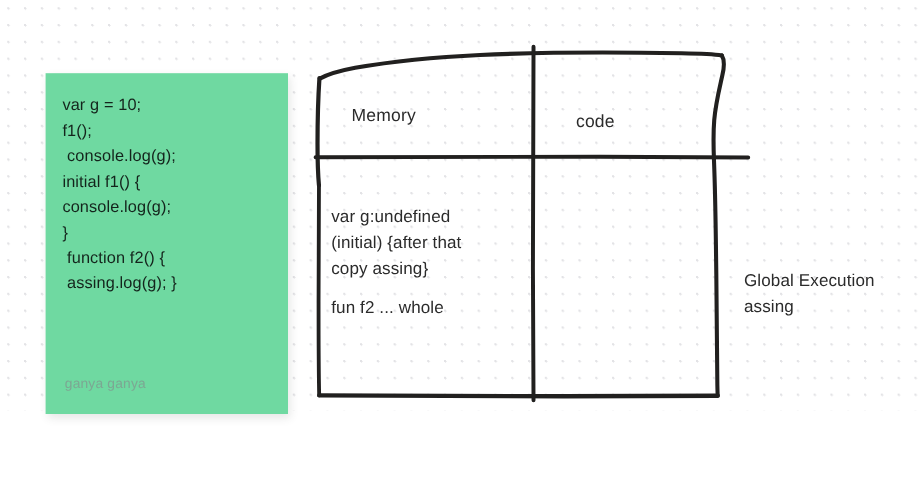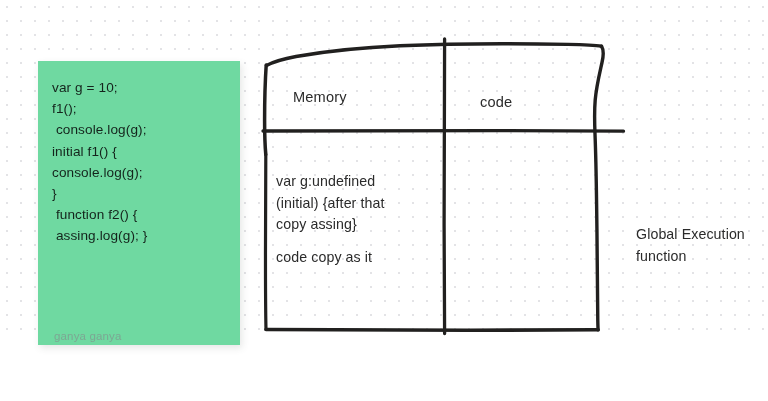--- a/index.html
+++ b/index.html
@@ -52,21 +52,21 @@
     font-size: 13.6px;
     line-height: 21.2px;
     color: #14241c;
     white-space: pre;
     letter-spacing: 0.1px;
   }
 
   #watermark {
     position: absolute;
     left: 16px;
-    top: 268px;
+    top: 252px;
     font-size: 11.5px;
     line-height: 15px;
     color: #7ca793;
     letter-spacing: 0.15px;
   }
 
   
   #ec-diagram {
     position: absolute;
     left: 250px;
@@ -121,21 +121,20 @@
     top: 224px;
     width: 140px;
   }
 
   #gec-label .gec-line {
     font-size: 14.2px;
     line-height: 21.5px;
     color: #2b2b2b;
     white-space: pre;
     letter-spacing: 0.1px;
-    margin-left: 16px;
   }
 </style>
 </head>
 <body>
 
 <div id="canvas">
 
   <div id="code-card">
     <div id="code-lines">
       <div class="code-line">var g = 10;</div>
@@ -174,21 +173,21 @@
 
   <div class="board-label" id="label-memory">Memory</div>
 
   <div class="board-label" id="label-code">code</div>
 
   <div id="memory-body">
     <div class="mem-line">var g:undefined</div>
     <div class="mem-line">(initial) {after that</div>
     <div class="mem-line">copy assing}</div>
     <div class="mem-gap"></div>
-    <div class="mem-line">code copy as it</div>
+    <div class="mem-line">fun f2 ... whole</div>
   </div>
 
   <div id="gec-label">
     <div class="gec-line">Global Execution</div>
-    <div class="gec-line">function</div>
+    <div class="gec-line">assing</div>
   </div>
 
 </div>
 
 </body></html>

